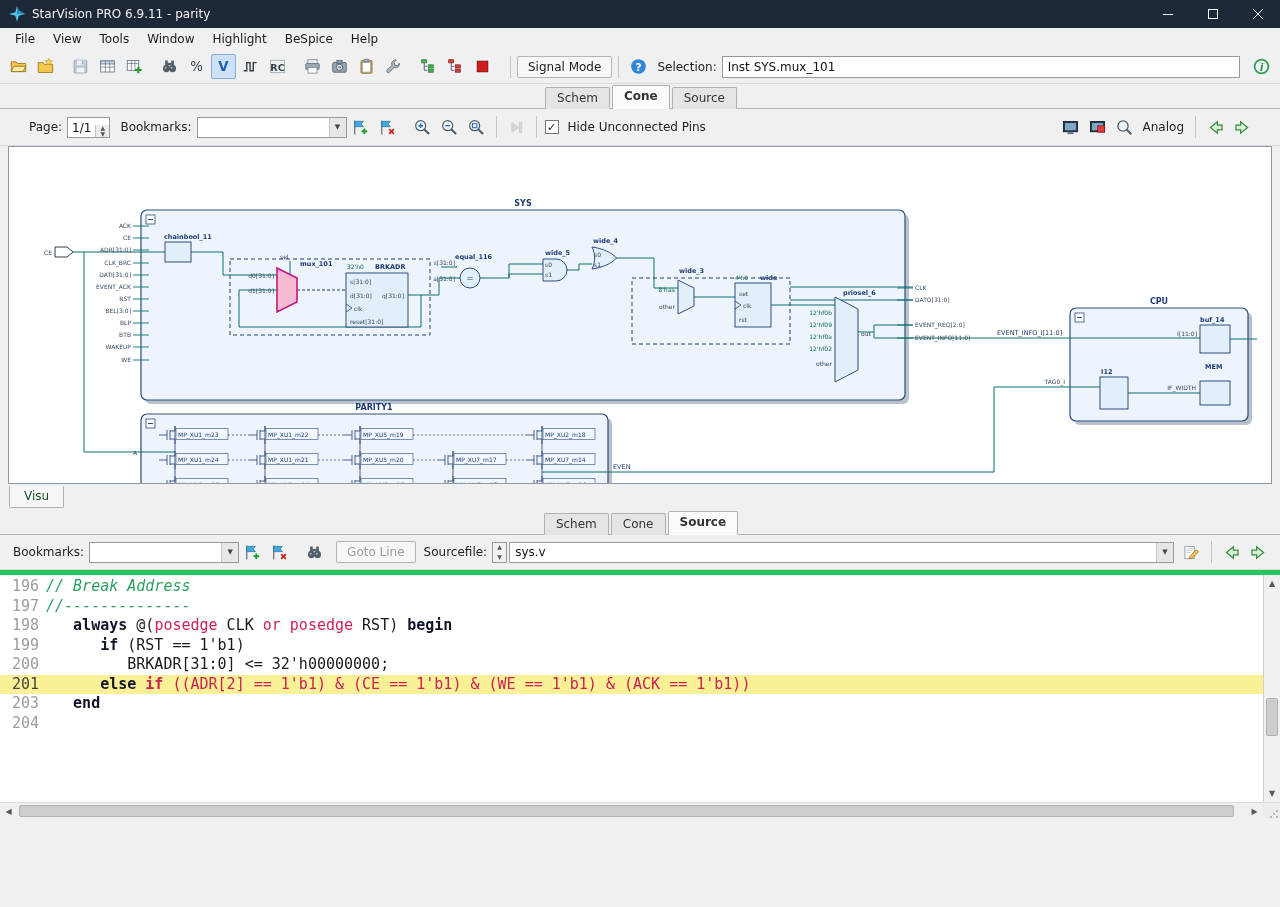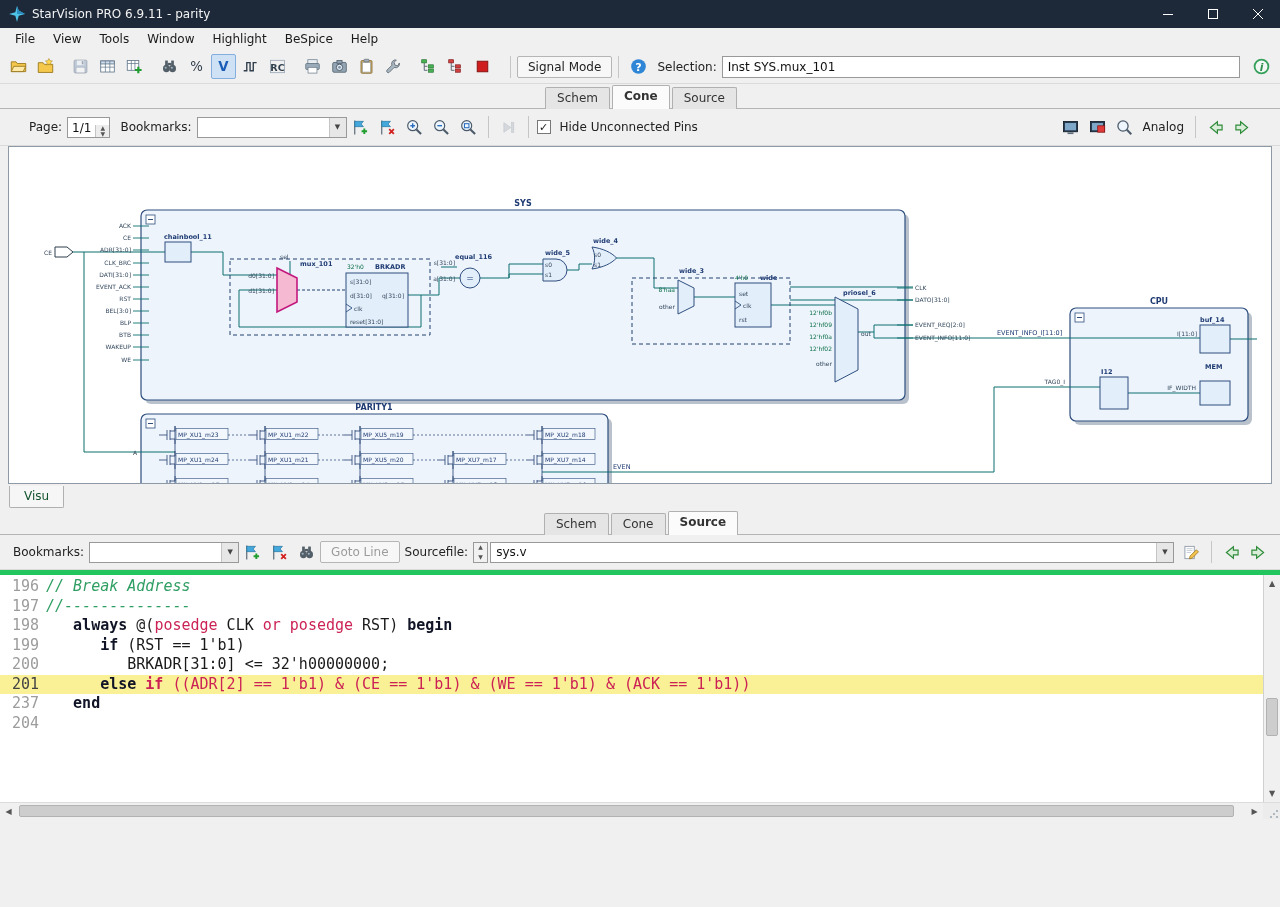--- a/index.html
+++ b/index.html
@@ -20,21 +20,21 @@
   .main-toolbar{height:34px;padding:0 5px;}
   .hrow{display:flex;align-items:center;}
   .tgroup{display:flex;align-items:center;margin-right:8px;}
   .tbtn{width:25px;height:25px;display:flex;align-items:center;justify-content:center;border:1px solid transparent;border-radius:2px;margin:0 1px;}
   .tbtn.pressed{background:#cfe2f5;border-color:#84aede;}
   .tbtn.disabled{opacity:.5;}
   .sep{width:1px;height:22px;background:#c6c6c6;margin:0 6px;flex:0 0 auto;}
   .text-btn{border:1px solid #b5b5b5;background:#f7f7f7;padding:3px 10px;border-radius:2px;color:#222;white-space:nowrap;}
   .disabled-text{color:#9c9c9c;}
   .label{color:#222;margin:0 5px;white-space:nowrap;}
-  .ml8{} .ml10{margin-left:10px;}
+  .ml8{margin-left:8px;} .ml10{margin-left:10px;}
   .selection-input{flex:1;height:22px;border:1px solid #999;background:#fff;padding:0 5px;font:12px "DejaVu Sans",sans-serif;color:#111;margin-right:8px;}
   
   .tabbar{display:flex;align-items:flex-end;height:25px;padding-left:4px;background:#f0f0f0;flex:0 0 auto;border-bottom:1px solid #b4b4b4;justify-content:center;}
   .tab{padding:3px 11px 4px;border:1px solid #b0b0b0;border-bottom:none;background:#e5e5e5;border-radius:2px 2px 0 0;margin-right:2px;color:#333;position:relative;top:1px;}
   .tab.active{background:#fbfbfb;font-weight:bold;padding-bottom:6px;z-index:2;}
   
   .cone-toolbar{height:37px;padding:0 24px;}
   .source-toolbar{height:35px;padding:0 8px;}
   .spinbox{display:flex;align-items:flex-end;border:1px solid #999;background:#fff;height:21px;}
   .spin-val{padding:2px 4px;min-width:24px;color:#111;}
@@ -717,21 +717,21 @@
   </div>
 
   <div class="source-area">
     <div class="code" id="source-code">
         <div class="code-line"><span class="ln">196</span><span><span class="cm">// Break Address</span></span></div>
         <div class="code-line"><span class="ln">197</span><span><span class="cm">//--------------</span></span></div>
         <div class="code-line"><span class="ln">198</span><span><span class="p">   </span><span class="kw">always</span><span class="p"> @(</span><span class="rd">posedge</span><span class="p"> CLK </span><span class="rd">or</span><span class="p"> </span><span class="rd">posedge</span><span class="p"> RST) </span><span class="kw">begin</span></span></div>
         <div class="code-line"><span class="ln">199</span><span><span class="p">      </span><span class="kw">if</span><span class="p"> (RST == 1'b1)</span></span></div>
         <div class="code-line"><span class="ln">200</span><span><span class="p">         BRKADR[31:0] &lt;= 32'h00000000;</span></span></div>
         <div class="code-line hl"><span class="ln">201</span><span><span class="p">      </span><span class="kw">else</span><span class="p"> </span><span class="kwrd">if</span><span class="rd"> ((ADR[2] == 1'b1) &amp; (CE == 1'b1) &amp; (WE == 1'b1) &amp; (ACK == 1'b1))</span></span></div>
-        <div class="code-line"><span class="ln">237</span><span><span class="p">   </span><span class="kw">end</span></span></div>
+        <div class="code-line"><span class="ln">203</span><span><span class="p">   </span><span class="kw">end</span></span></div>
         <div class="code-line"><span class="ln">204</span><span></span></div>
       </div>
     <div class="vscroll">
       <div class="scroll-btn">▲</div>
       <div class="vtrack">
           <div class="vthumb"></div>
         </div>
       <div class="scroll-btn">▼</div>
     </div>
   </div>

